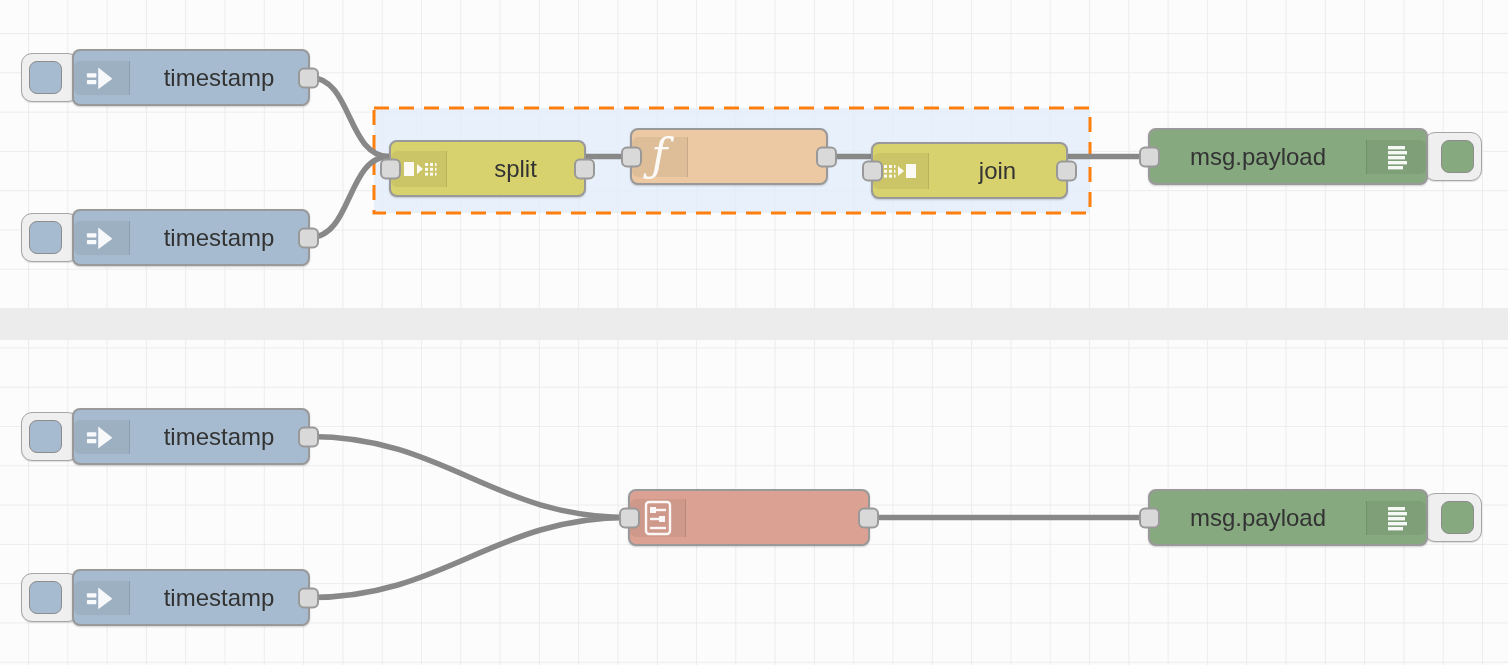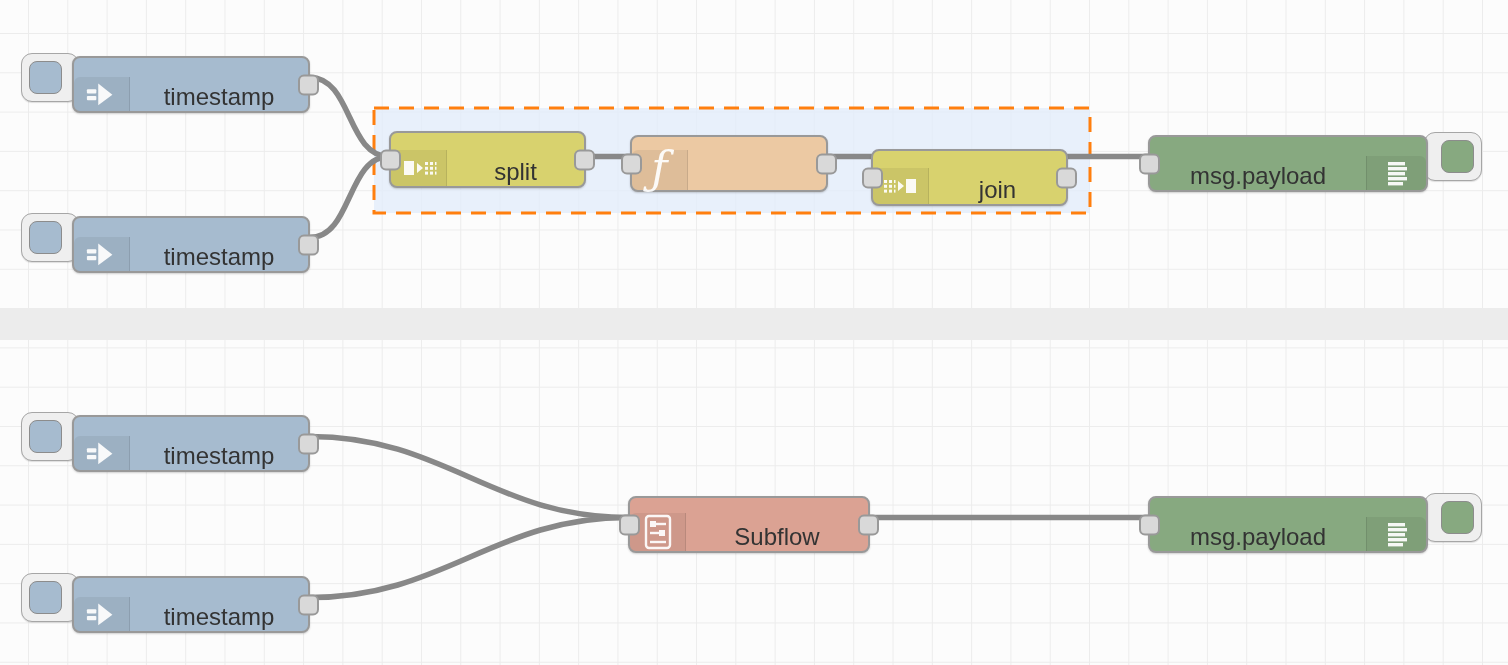--- a/index.html
+++ b/index.html
@@ -27,21 +27,21 @@
     stroke-width:3; stroke-dasharray:15 10;
   }
 
   .wire { fill:none; stroke:var(--c-wire,#888); stroke-width:5.5; stroke-linecap:round; }
 
   
   .node {
     position:absolute; height:57px; border-radius:8px;
     border:2px solid var(--c-node_border,#999);
     box-shadow:0 1px 2px rgba(0,0,0,0.18);
-    display:flex; align-items:flex-end;margin-top:7px;
+    display:flex; align-items:center;
   }
   .node-inject   { background:var(--c-inject,#a6bbcf); }
   .node-splitjoin{ background:var(--c-split_join,#d8d26e); }
   .node-function { background:var(--c-function,#ecc9a3); }
   .node-debug    { background:var(--c-debug,#87a980); }
   .node-subflow  { background:var(--c-subflow,#dba293); }
 
   .icon-region {
     width:56px; flex:0 0 56px; background:rgba(0,0,0,0.06);
     border-right:1px solid rgba(0,0,0,0.10);
@@ -139,21 +139,21 @@
             <rect x="2" y="13" width="10" height="4.5" rx="1"></rect>
         <rect x="2" y="20" width="10" height="4.5" rx="1"></rect>
         <path d="M14 7 L29 18.7 L14 30 Z"></path>
           </g>
       </svg>
     </div>
     <div class="node-label">timestamp</div>
     <div class="port port-out"></div>
   </div>
 
-  <div class="node node-splitjoin" style="left:389px;top:124px;width:197px">
+  <div class="node node-splitjoin" style="left:389px;top:140px;width:197px">
     <div class="icon-region">
       <svg class="node-icon" width="36" height="36" viewBox="0 0 36 36">
         <g fill="#fff">
           <rect x="3" y="11" width="10" height="14"></rect>
           <path d="M16 13 L22 18 L16 23 Z"></path>
           <rect x="24" y="12" width="3" height="3"></rect>
             <rect x="29" y="12" width="3" height="3"></rect>
             <rect x="34" y="12" width="1.5" height="3"></rect>
           <rect x="24" y="16.8" width="3" height="3"></rect>
             <rect x="29" y="16.8" width="3" height="3"></rect>
@@ -261,21 +261,20 @@
           <rect x="3" y="3" width="24" height="32" rx="3"></rect>
           <path d="M7 11 h7"></path>
             <path d="M14 11 h9"></path>
           <rect x="7" y="8" width="6" height="6" fill="#fff" stroke="none"></rect>
           <path d="M7 20 h9"></path>
           <rect x="16" y="17" width="6" height="6" fill="#fff" stroke="none"></rect>
           <path d="M7 29 h16"></path>
         </g>
       </svg>
     </div>
-    <div class="node-label">Subflow</div>
     <div class="port port-in"></div>
     <div class="port port-out"></div>
   </div>
 
   <div class="btn-tab right" style="left:1424px;top:493px">
     <div class="btn-inner green"></div>
   </div>
   <div class="node node-debug" style="left:1148px;top:489px;width:280px">
     <div class="node-label">msg.payload</div>
     <div class="icon-region right">

